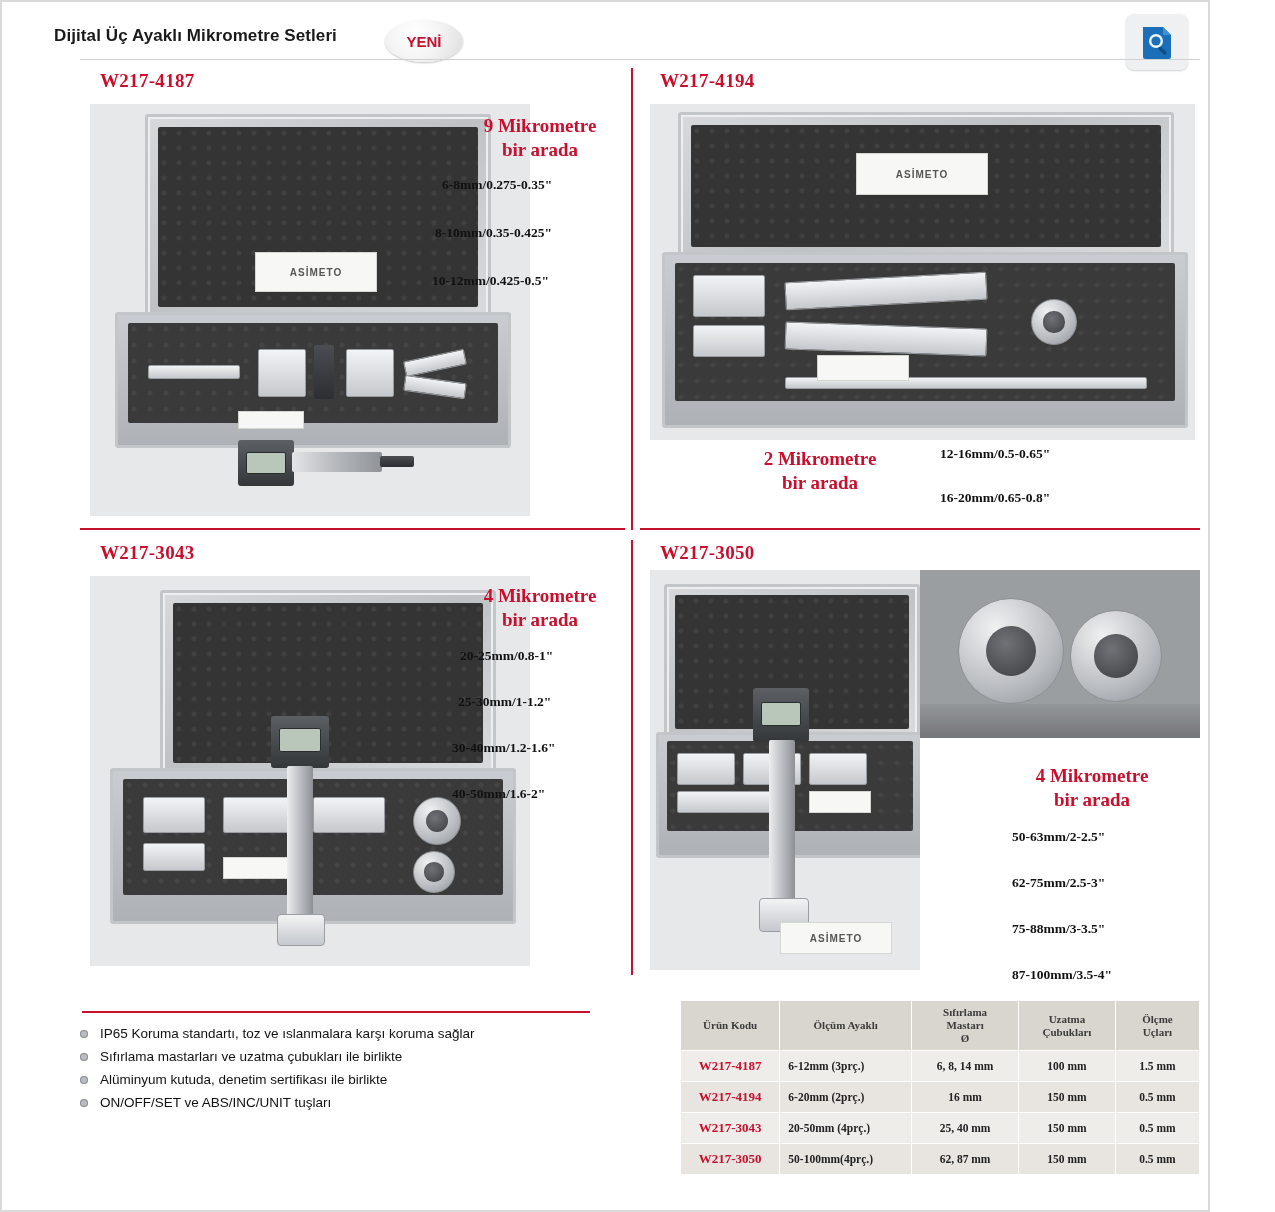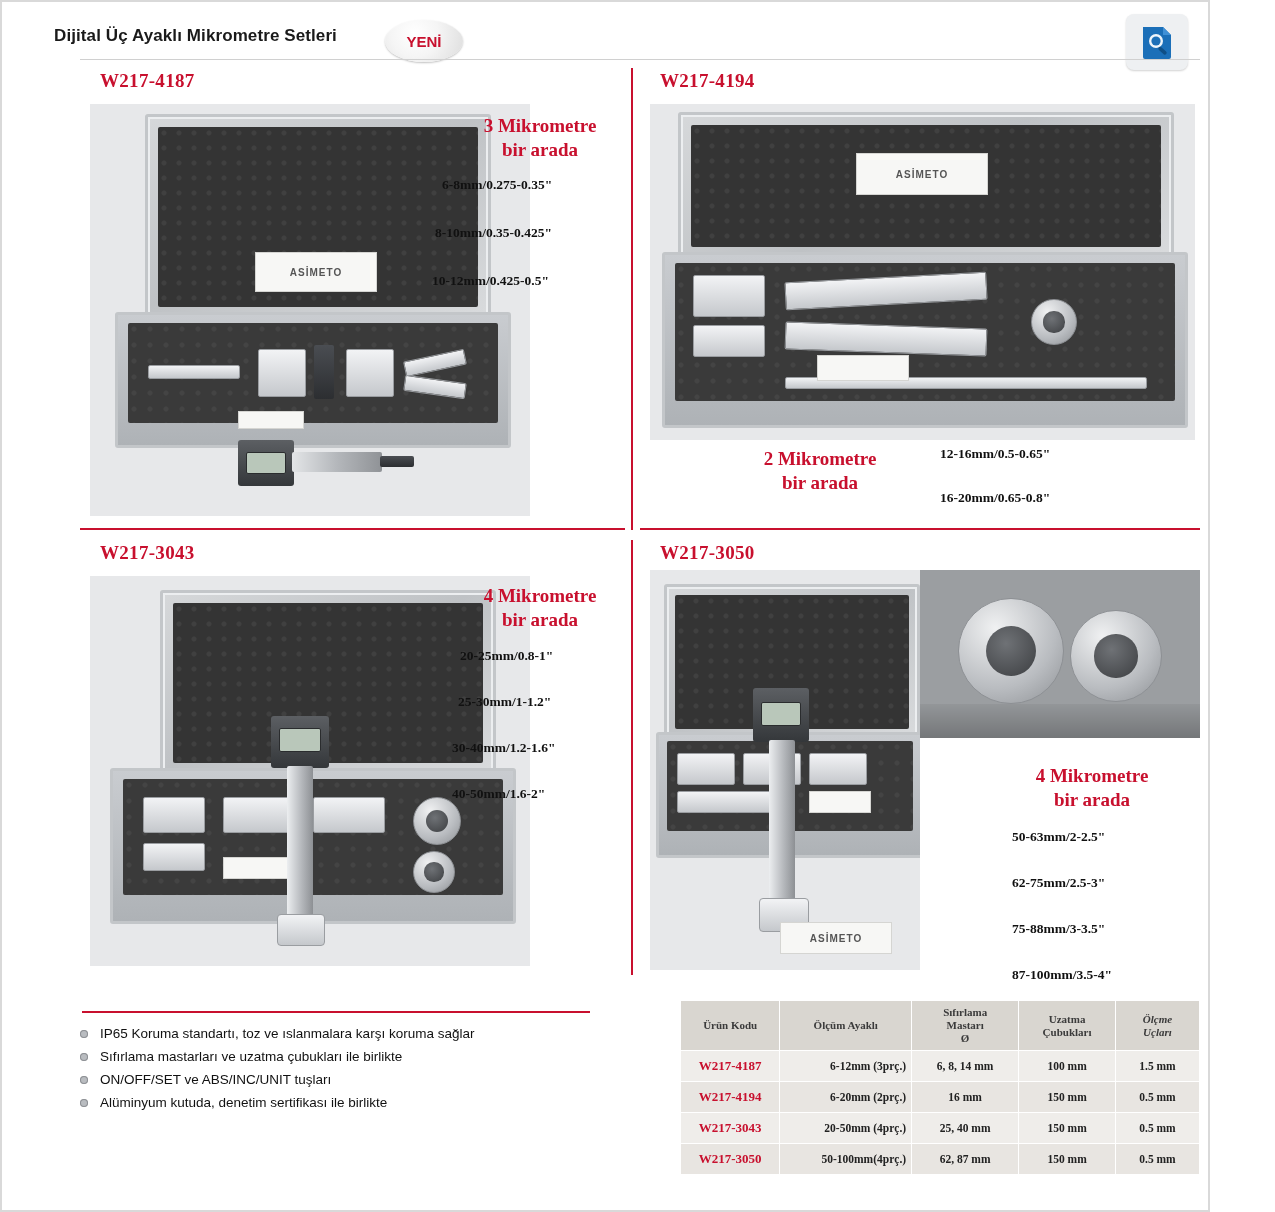--- a/index.html
+++ b/index.html
@@ -190,21 +190,21 @@
     border:1px solid #ffffff;
     background:#efedea;
     font-size:11.5px;color:#222;
     padding:7px 5px;
     text-align:center;
     font-weight:bold;
   }
   td.code-cell{
     color:#c8102e;font-size:13px;text-align:center;
   }
-  td.left{text-align:right;padding-left:8px;}
+  td.left{text-align:left;padding-left:8px;}
   tr:nth-child(even) td{background:#e8e5e1;}
 </style>
 </head>
 <body>
 
 <div class="page">
 
   <div class="header">
     <div class="header-title">Dijital Üç Ayaklı Mikrometre Setleri</div>
 
@@ -255,21 +255,21 @@
 
         <div class="micrometer" style="left:148px;top:330px;width:180px;height:62px;">
           <div class="mic-head" style="left:0;top:6px;width:56px;height:46px;"></div>
           <div class="mic-screen" style="left:8px;top:18px;width:38px;height:20px;"></div>
           <div class="mic-body" style="left:54px;top:18px;width:90px;height:20px;"></div>
           <div class="tool-dark" style="left:142px;top:22px;width:34px;height:11px;"></div>
         </div>
       </div>
 
       <div class="callout-title" style="left:370px;top:52px;width:180px;">
-        <span>3 Mikrometre</span><br>
+        <span>9 Mikrometre</span><br>
         <span>bir arada</span>
       </div>
 
       <div class="spec" style="left:362px;top:115px;">6-8mm/0.275-0.35"</div>
       <div class="spec" style="left:355px;top:163px;">8-10mm/0.35-0.425"</div>
       <div class="spec" style="left:352px;top:211px;">10-12mm/0.425-0.5"</div>
     </div>
 
     <div class="cell cell-tr">
       <div class="code" style="left:20px;top:8px;">W217-4194</div>
@@ -387,25 +387,25 @@
     <div class="bullet-row">
       <span class="bullet-dot"></span>
       <span>IP65 Koruma standartı, toz ve ıslanmalara karşı koruma sağlar</span>
     </div>
     <div class="bullet-row">
       <span class="bullet-dot"></span>
       <span>Sıfırlama mastarları ve uzatma çubukları ile birlikte</span>
     </div>
     <div class="bullet-row">
       <span class="bullet-dot"></span>
-      <span>ON/OFF/SET ve ABS/INC/UNIT tuşları</span>
+      <span>Alüminyum kutuda, denetim sertifikası ile birlikte</span>
     </div>
     <div class="bullet-row">
       <span class="bullet-dot"></span>
-      <span>Alüminyum kutuda, denetim sertifikası ile birlikte</span>
+      <span>ON/OFF/SET ve ABS/INC/UNIT tuşları</span>
     </div>
   </div>
 
   <div class="tablewrap">
     <table>
       <thead>
         <tr>
           <th style="width:96px;">
             <span>Ürün Kodu</span>
           </th>
@@ -414,21 +414,21 @@
           </th>
           <th style="width:104px;">
             <span>Sıfırlama</span><br>
             <span>Mastarı</span><br>
             <span>Ø</span>
           </th>
           <th style="width:92px;">
             <span>Uzatma</span><br>
             <span>Çubukları</span>
           </th>
-          <th style="width:80px;font-style:italic;">
+          <th style="width:80px;">
             <span>Ölçme</span><br>
             <span>Uçları</span>
           </th>
         </tr>
       </thead>
       <tbody>
         <tr>
           <td class="code-cell">W217-4187</td>
           <td class="left">6-12mm     (3prç.)</td>
           <td>6, 8, 14 mm</td>

